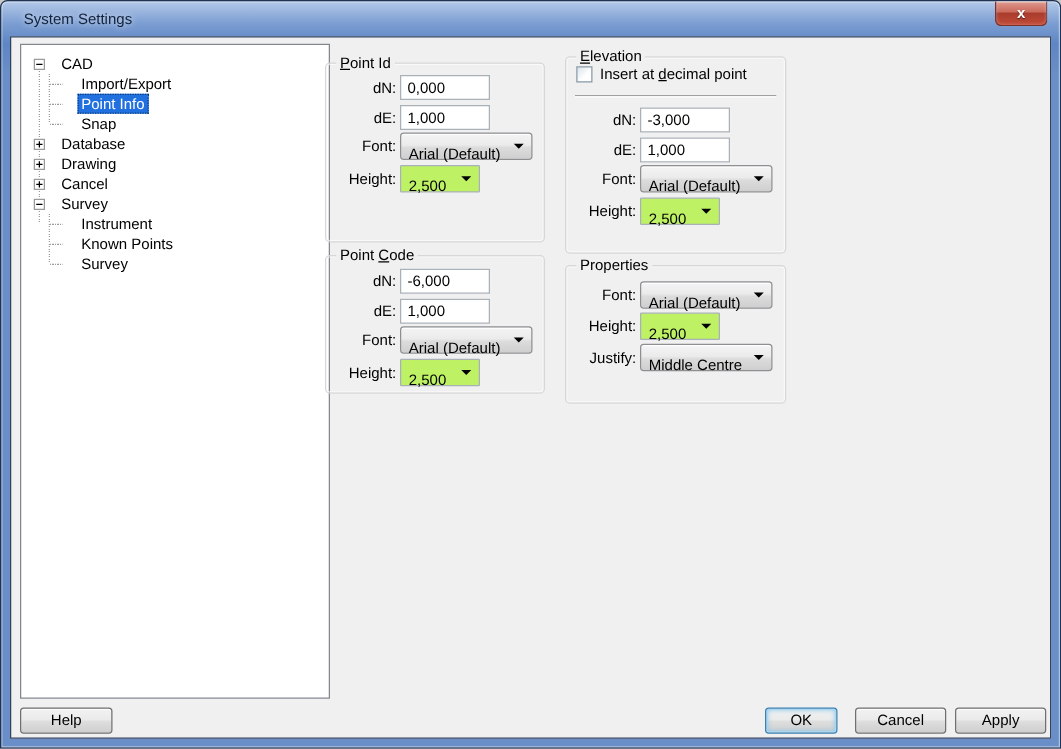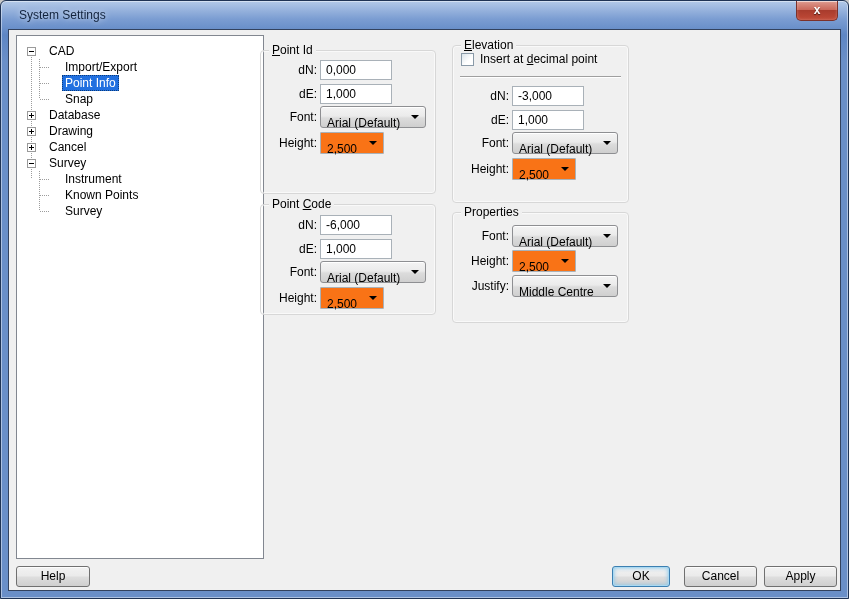--- a/index.html
+++ b/index.html
@@ -72,21 +72,21 @@
   .txt{
     width:72px;height:20px;border:1px solid #a9b1b8;background:#fff;
     font-size:12px;padding:1px 5px;color:#000;outline:none;
   }
   .combo{
     position:relative;height:22px;border:1px solid #8e8f92;border-radius:3px;
     background:linear-gradient(to bottom,#f4f4f4 0%,#ebebeb 45%,#dcdcdc 55%,#cfcfcf 100%);
     display:flex;align-items:center;padding:11px 18px 0 6px;font-size:12px;cursor:default;
     box-shadow:inset 0 1px 0 #fff;
   }
-  .combo.editable{background:#f97316;border-color:#a9b1b8;border-radius:1px;box-shadow:none;}
+  .combo.editable{background:#bef264;border-color:#a9b1b8;border-radius:1px;box-shadow:none;}
   .combo .arrow{
     position:absolute;right:6px;top:50%;margin-top:-2px;width:0;height:0;
     border-left:4px solid transparent;border-right:4px solid transparent;border-top:4px solid #000;
   }
   .w-font{width:106px;}
   .w-h{width:64px;}
   .sep{position:absolute;left:7px;right:7px;height:2px;border-top:1px solid #9f9f9f;border-bottom:1px solid #fff;}
   .cb-row{position:absolute;left:8px;display:flex;align-items:center;height:14px;}
   .checkbox{
     width:13px;height:13px;border:1px solid #8a9aa8;background:linear-gradient(135deg,#dbe4ea,#ffffff 60%);

